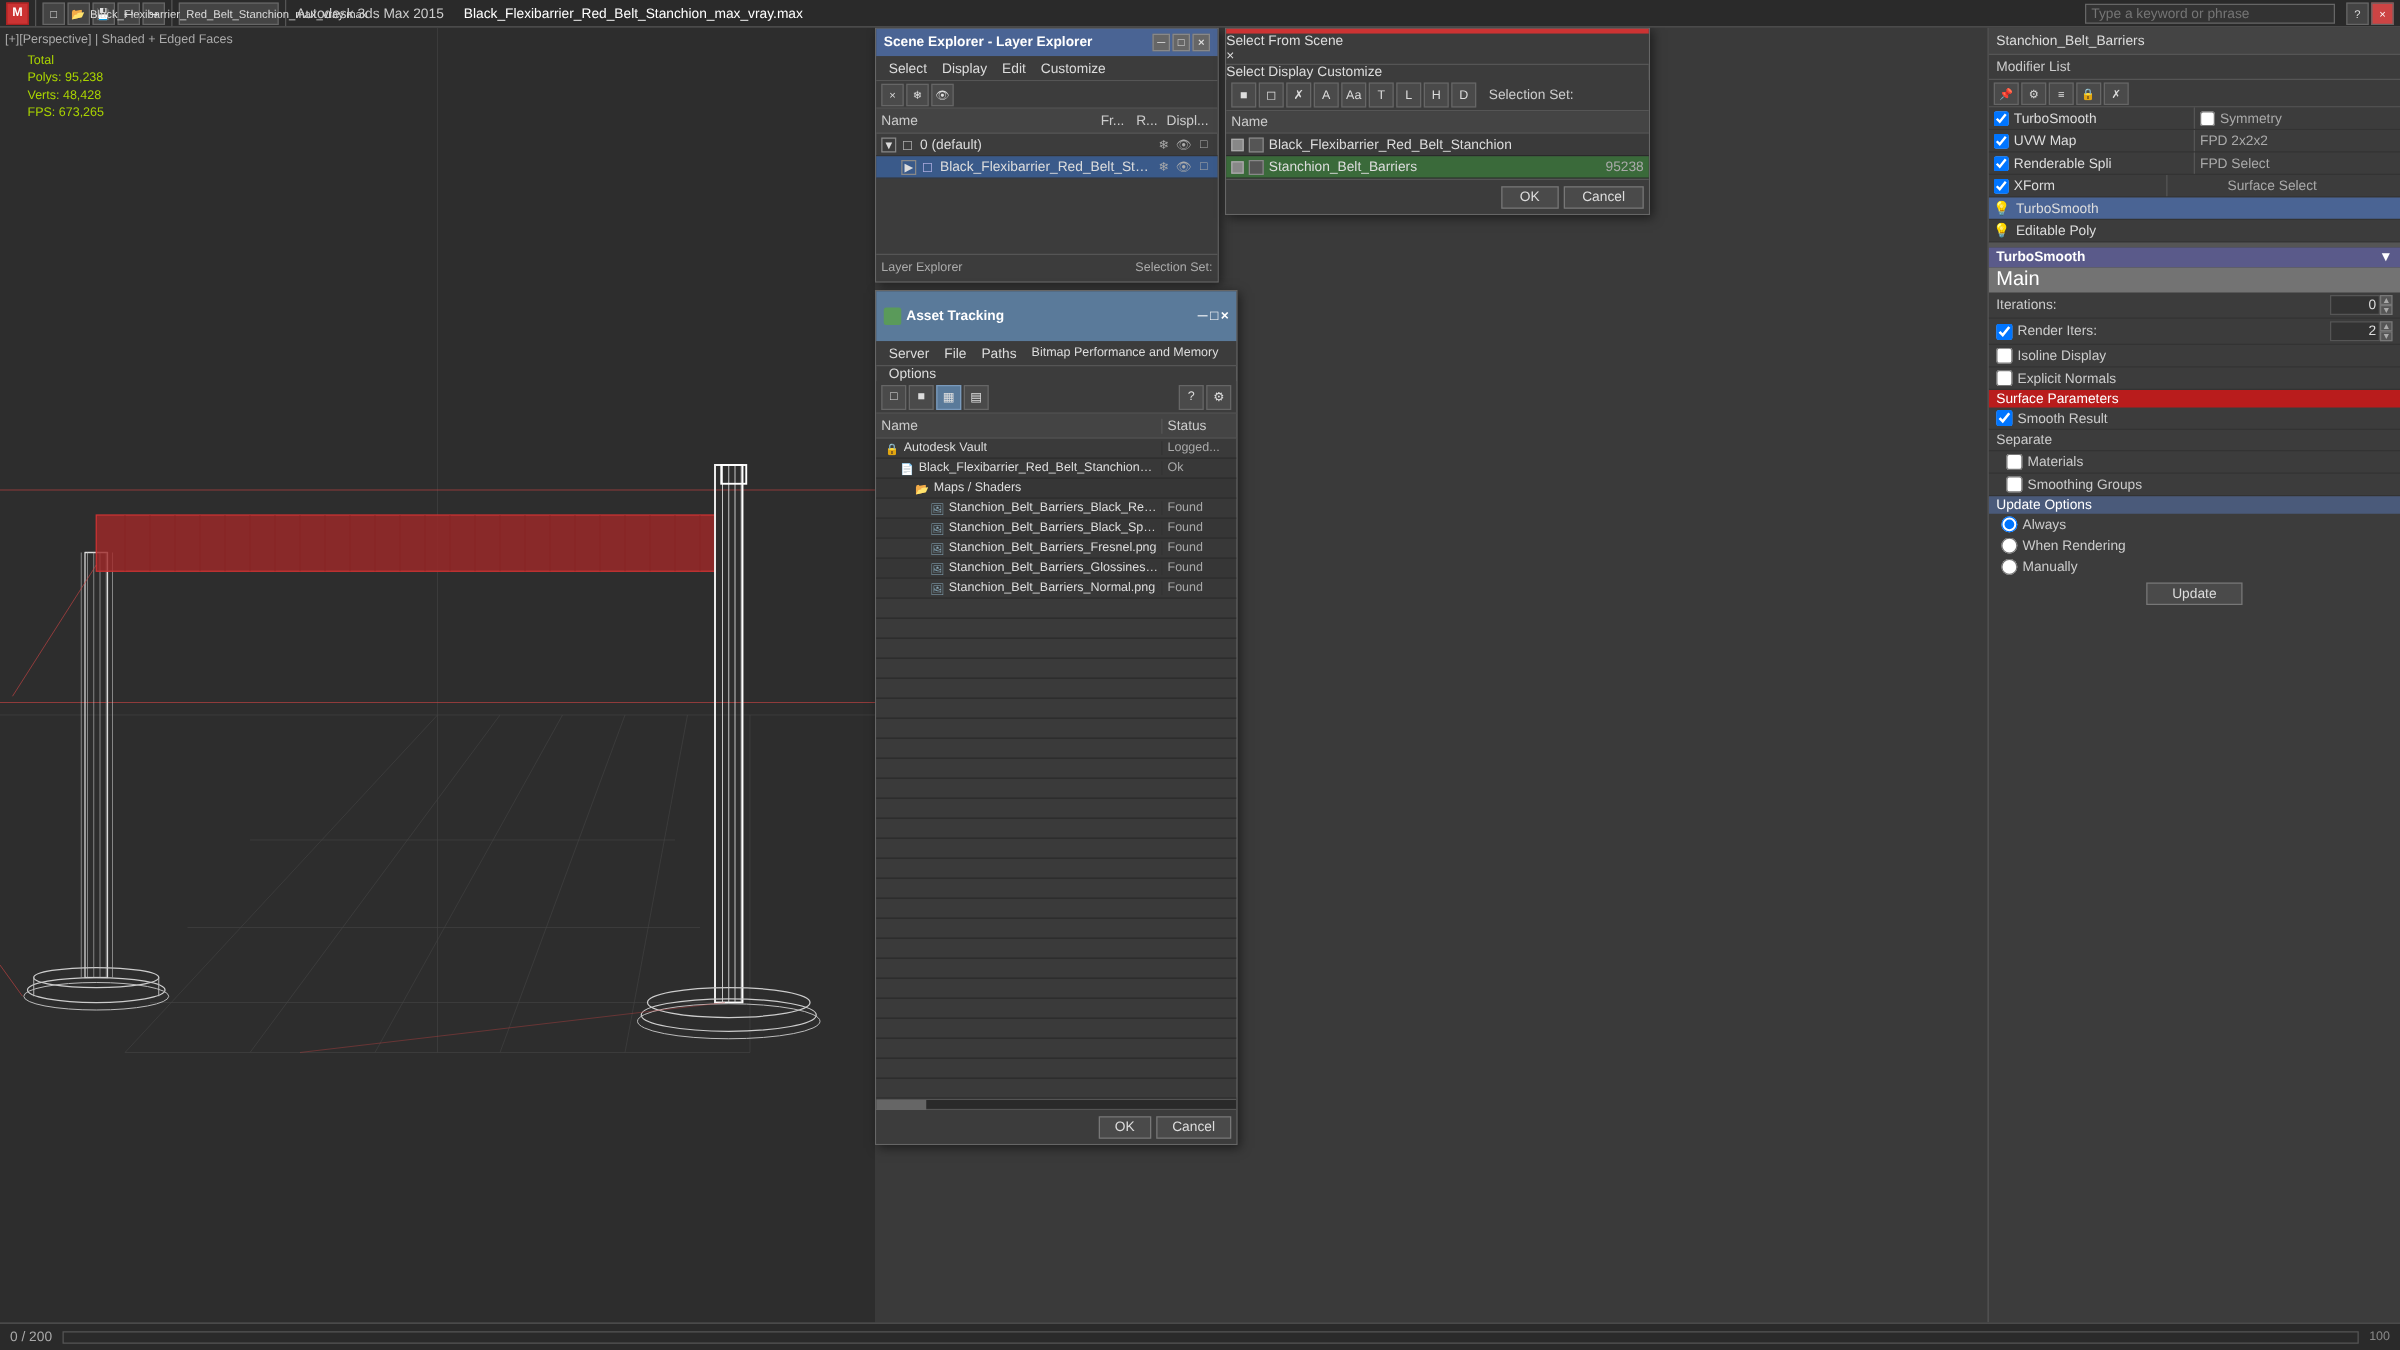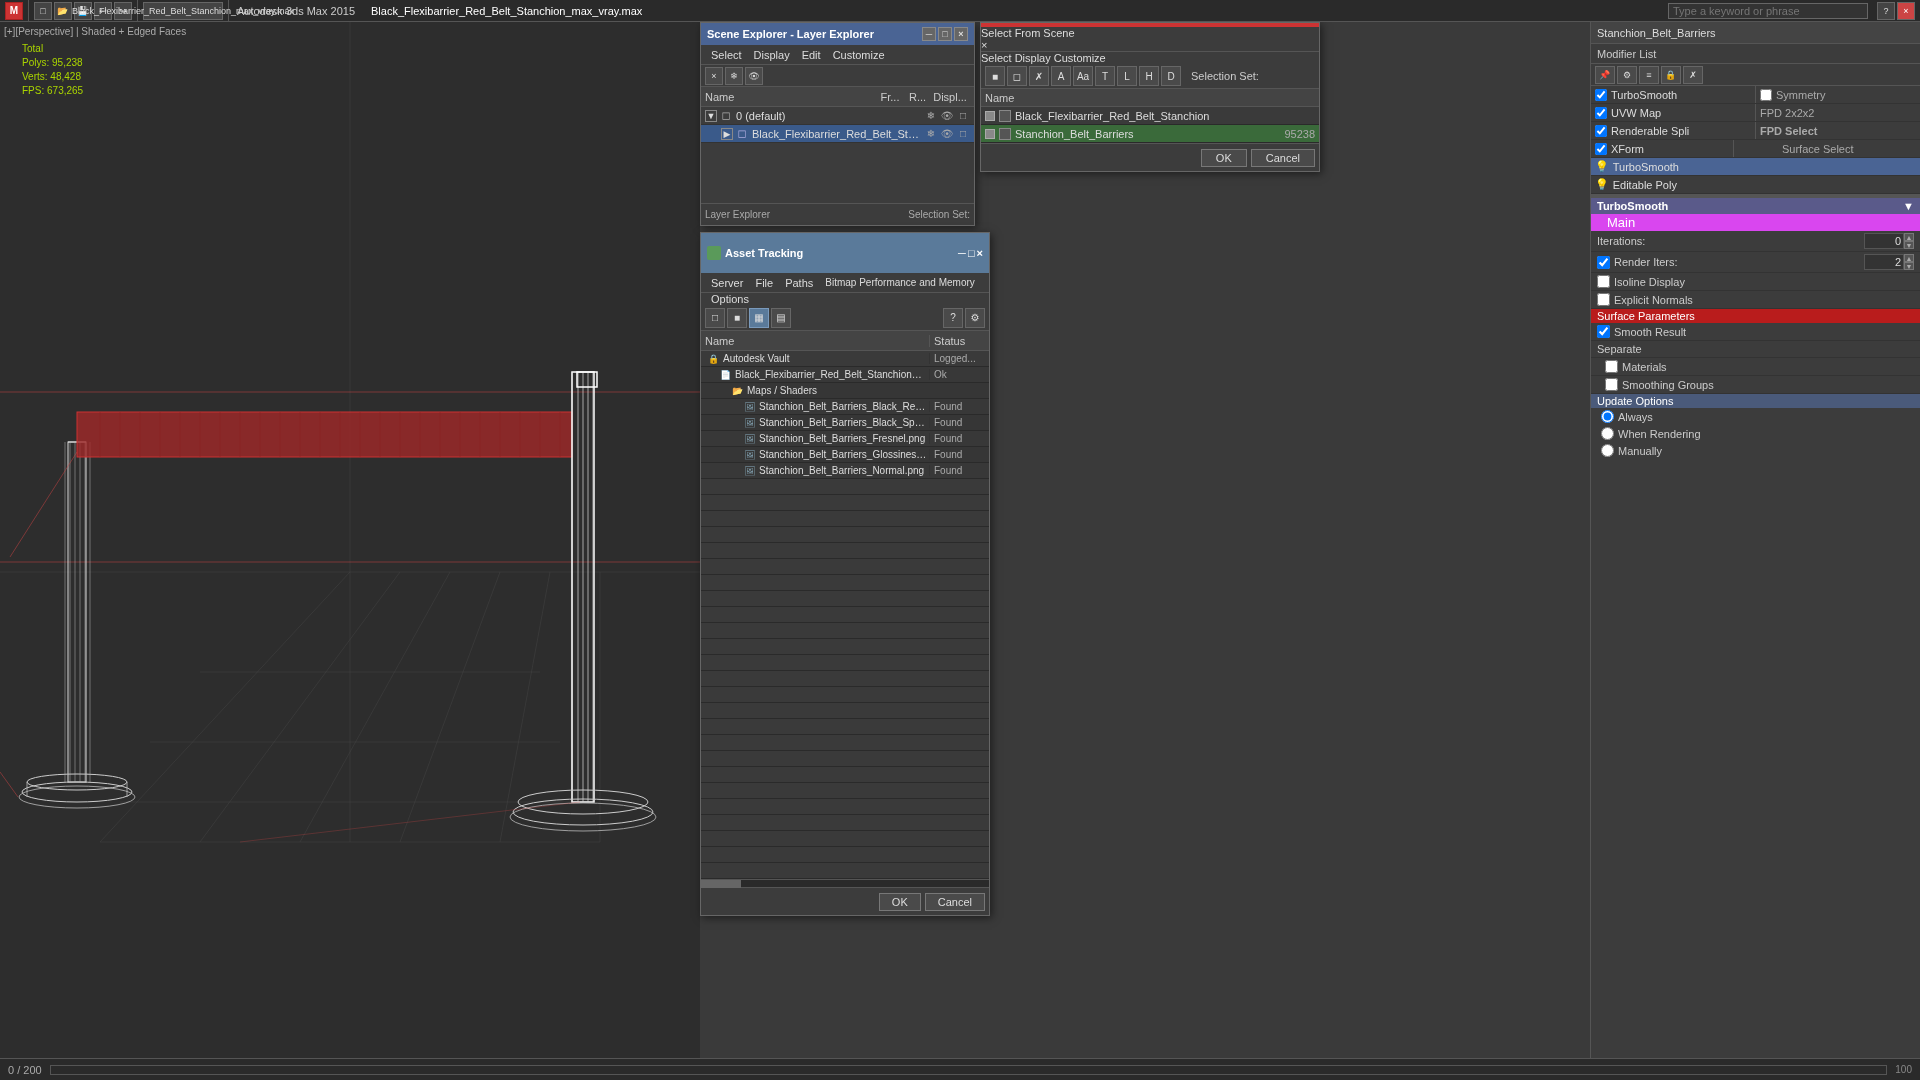--- a/index.html
+++ b/index.html
@@ -521,21 +521,21 @@
         <span style="font-size:11px;color:#aaa;">FPD 2x2x2</span>
       </div>
     </div>
 
     <div style="display:flex;height:18px;border-bottom:1px solid #333;">
       <div style="flex:1;display:flex;align-items:center;padding:0 4px;cursor:pointer;">
         <input type="checkbox" class="mod-checkbox" checked="" style="">
         <span style="font-size:11px;color:#ddd;">Renderable Spli</span>
       </div>
       <div style="width:1px;background:#555;"></div>
-      <div style="flex:1;display:flex;align-items:center;padding:0 4px;cursor:pointer;font-weight:bold;">
+      <div style="flex:1;display:flex;align-items:center;padding:0 4px;cursor:pointer;">
         <span style="font-size:11px;color:#aaa;">FPD Select</span>
       </div>
     </div>
 
     <div style="display:flex;height:18px;border-bottom:1px solid #333;">
       <div style="flex:1;display:flex;align-items:center;padding:0 4px;cursor:pointer;">
         <input type="checkbox" class="mod-checkbox" checked="" style="">
         <span style="font-size:11px;color:#ddd;">XForm</span>
       </div>
       <div style="width:1px;background:#555;"></div>
@@ -557,21 +557,21 @@
 
   <div class="section-sep"></div>
 
   <div style="padding:0;">
 
     <div style="background:#5a5a8a;padding:2px 6px;font-size:11px;color:#fff;font-weight:bold;display:flex;align-items:center;justify-content:space-between;cursor:pointer;">
       <span>TurboSmooth</span>
       <span>▼</span>
     </div>
 
-    <div style="background:#d946ef;padding:1px 16px;font-size:13px;color:#fff;cursor:pointer;">
+    <div style="background:#737373;padding:1px 6px;font-size:16px;color:#fff;cursor:pointer;">
       <span>Main</span>
     </div>
 
     <div style="display:flex;align-items:center;padding:2px 6px;border-bottom:1px solid #333;">
       <span style="flex:1;font-size:11px;color:#ccc;">Iterations:</span>
       <div class="input-with-spin">
         <input type="text" class="num-input" value="0" style="">
         <div class="spin-up-dn">
           <div class="spin-btn">▲</div>
           <div class="spin-btn">▼</div>
@@ -636,20 +636,23 @@
     <div class="radio-row">
       <input type="radio" name="update-opt" style="margin-right: 4px;">
       <span style="font-size:11px;color:#ccc;">When Rendering</span>
     </div>
 
     <div class="radio-row">
       <input type="radio" name="update-opt" style="margin-right: 4px;">
       <span style="font-size:11px;color:#ccc;">Manually</span>
     </div>
 
+    <div style="display:flex;justify-content:center;padding:4px;">
+      <button style="padding:2px 20px;background:#4a4a4a;border:1px solid #777;color:#ddd;cursor:pointer;font-size:11px;">Update</button>
+    </div>
   </div>
 </div>
 
 <div id="status-bar">
   <span>0 / 200</span>
 
   <div style="flex:1;height:10px;background:#2a2a2a;border:1px solid #555;margin:0 8px;position:relative;">
     <div style="width:0%;height:100%;background:#4a6494;"></div>
   </div>
   <span style="font-size:10px;color:#888;">100</span>

